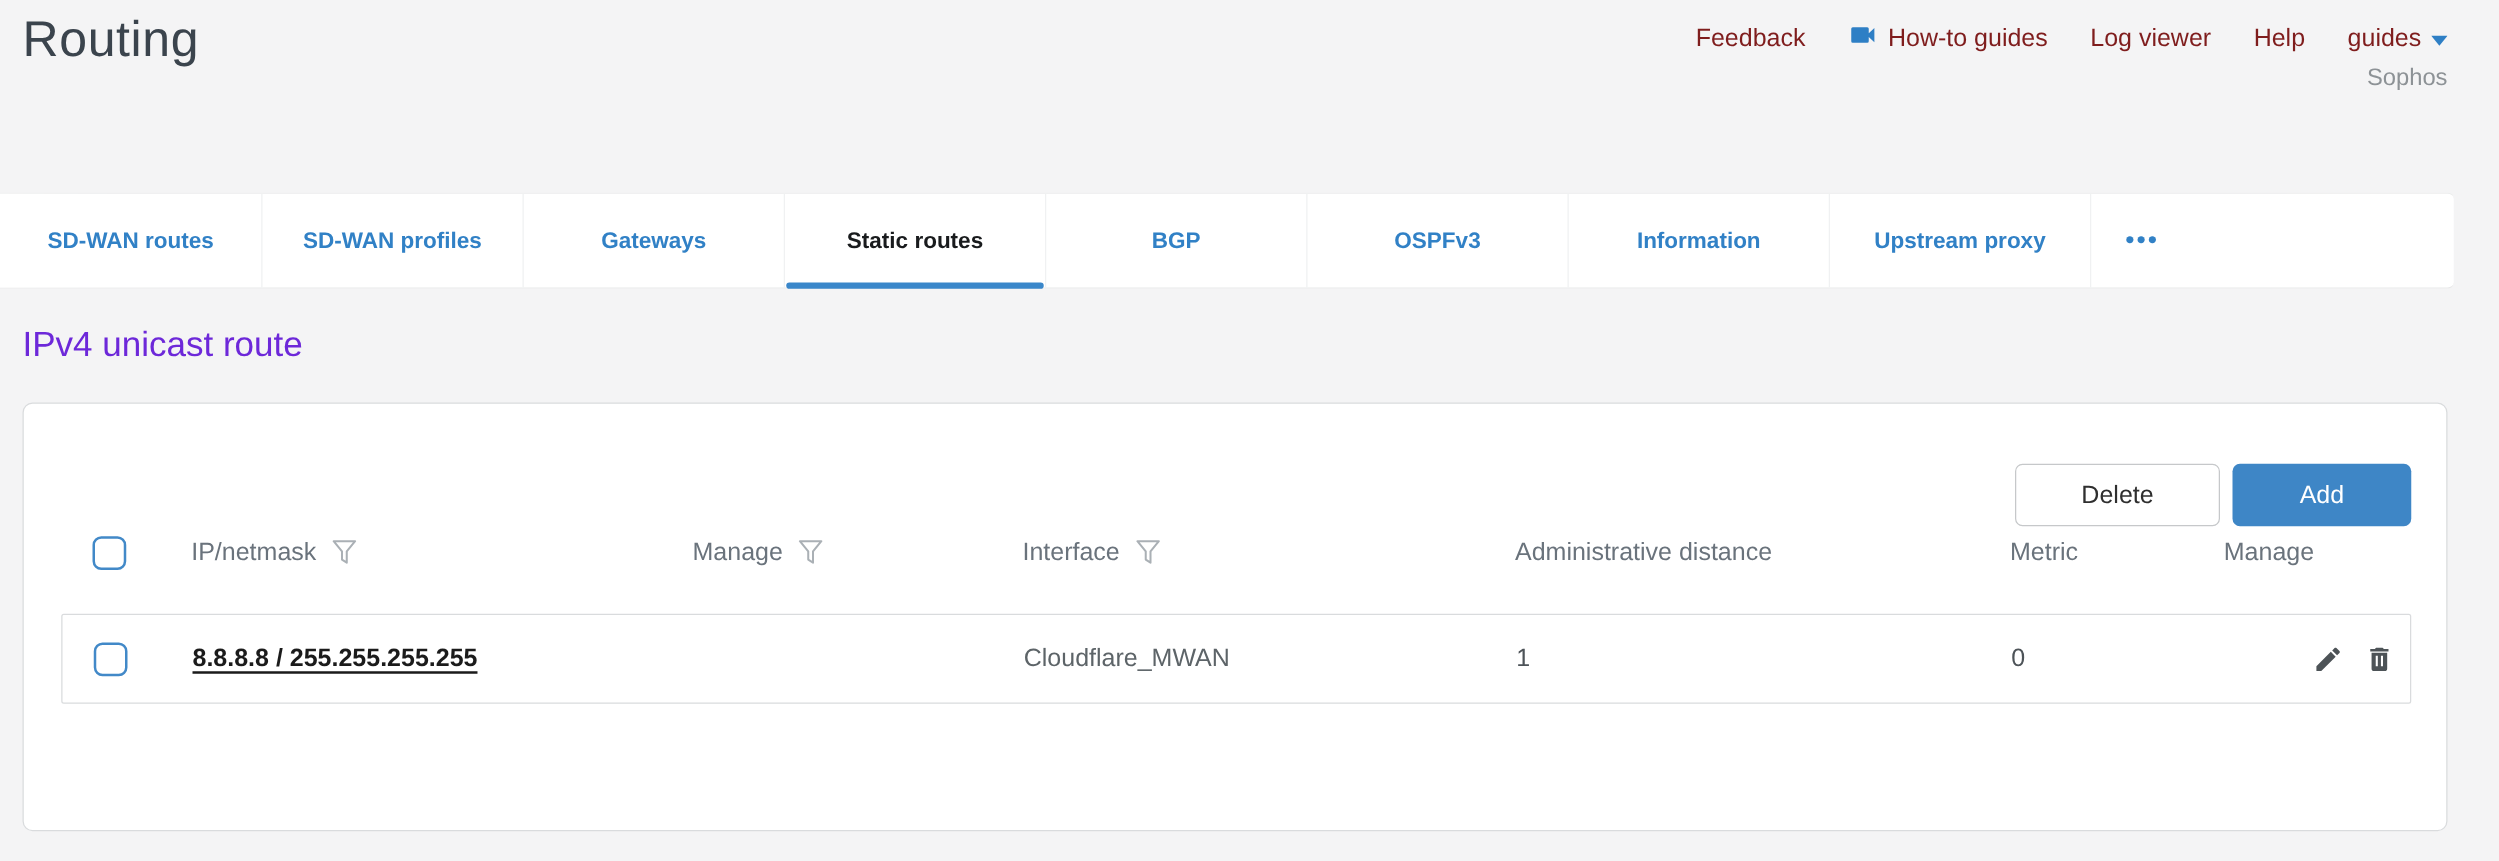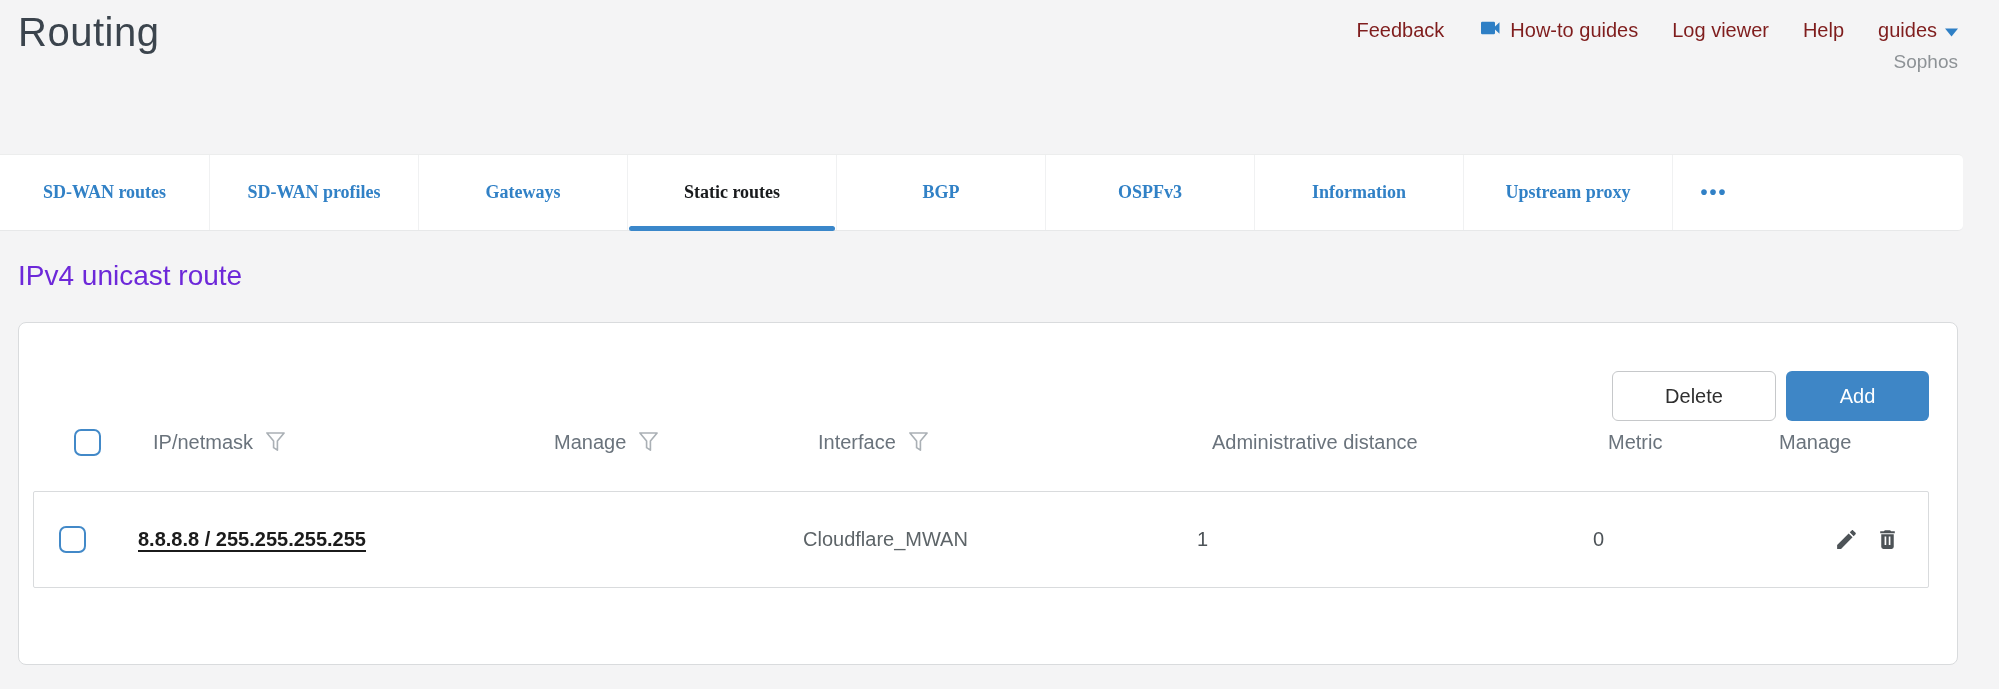--- a/index.html
+++ b/index.html
@@ -23,21 +23,21 @@
   
   .tabbar {
     position:absolute; top:154px; left:0; width:1963px; height:77px;
     background:#ffffff; display:flex; align-items:stretch;
     border-top:1px solid #eceded; border-bottom:1px solid #e7e8e9;
     border-radius:0 5px 5px 0;
   }
   .tab {
     width:209px; display:flex; align-items:center; justify-content:center;
     font-size:18px; font-weight:700; color:#3181c6; position:relative;
-    border-left:1px solid #f0f1f2; cursor:pointer; white-space:nowrap;font-family:Liberation Serif, serif;
+    border-left:1px solid #f0f1f2; cursor:pointer; white-space:nowrap;
   }
   .tab:first-child { border-left:none; }
   .tab.active { color:#191b1d; }
   .tab.active::after {
     content:""; position:absolute; left:1px; right:1px; bottom:-1px; height:5px;
     background:#3a87ca; border-radius:3px;
   }
   .tab-more { width:83px; font-size:20px; letter-spacing:2px; border-left:1px solid #f0f1f2;
     display:flex; align-items:center; justify-content:center; color:#3181c6; font-weight:700; cursor:pointer; }
 
@@ -50,21 +50,21 @@
   }
   .actions { position:absolute; top:48px; right:28px; display:flex; gap:10px; }
   .btn { font-size:20px; border-radius:6px; height:50px; cursor:pointer; font-family:inherit; }
   .btn-add { width:143px; background:#3e86c6; color:#ffffff; border:none; }
   .btn-delete { width:164px; background:#ffffff; color:#2f2f2f; border:1px solid #c6c8ca; }
 
   .grid { display:grid; grid-template-columns:90px 401px 264px 394px 396px 171px 1fr; align-items:center; }
   .thead { position:absolute; top:96px; left:30px; right:28px; height:46px; }
   .th { display:flex; align-items:center; gap:12px; padding-left:14px; font-size:20px; color:#6a737c; white-space:nowrap; }
   .trow {
-    position:absolute; top:168px; left:14px; right:28px; height:97px;
+    position:absolute; top:168px; left:30px; right:28px; height:72px;
     border:1px solid #d9dbdd; border-radius:2px; background:#fff;
   }
   .td { padding-left:14px; font-size:20px; color:#5d6468; white-space:nowrap; }
 
   .cb-cell { padding-left:25px; }
   .checkbox {
     width:27px; height:27px; border:2px solid #4289c8; border-radius:7px; background:#fff; cursor:pointer;
   }
   .ip-link { font-weight:700; color:#1b1b1b; text-decoration:underline; text-decoration-thickness:1.5px; text-underline-offset:4px; cursor:pointer; }
   .num { color:#4d5358; }

